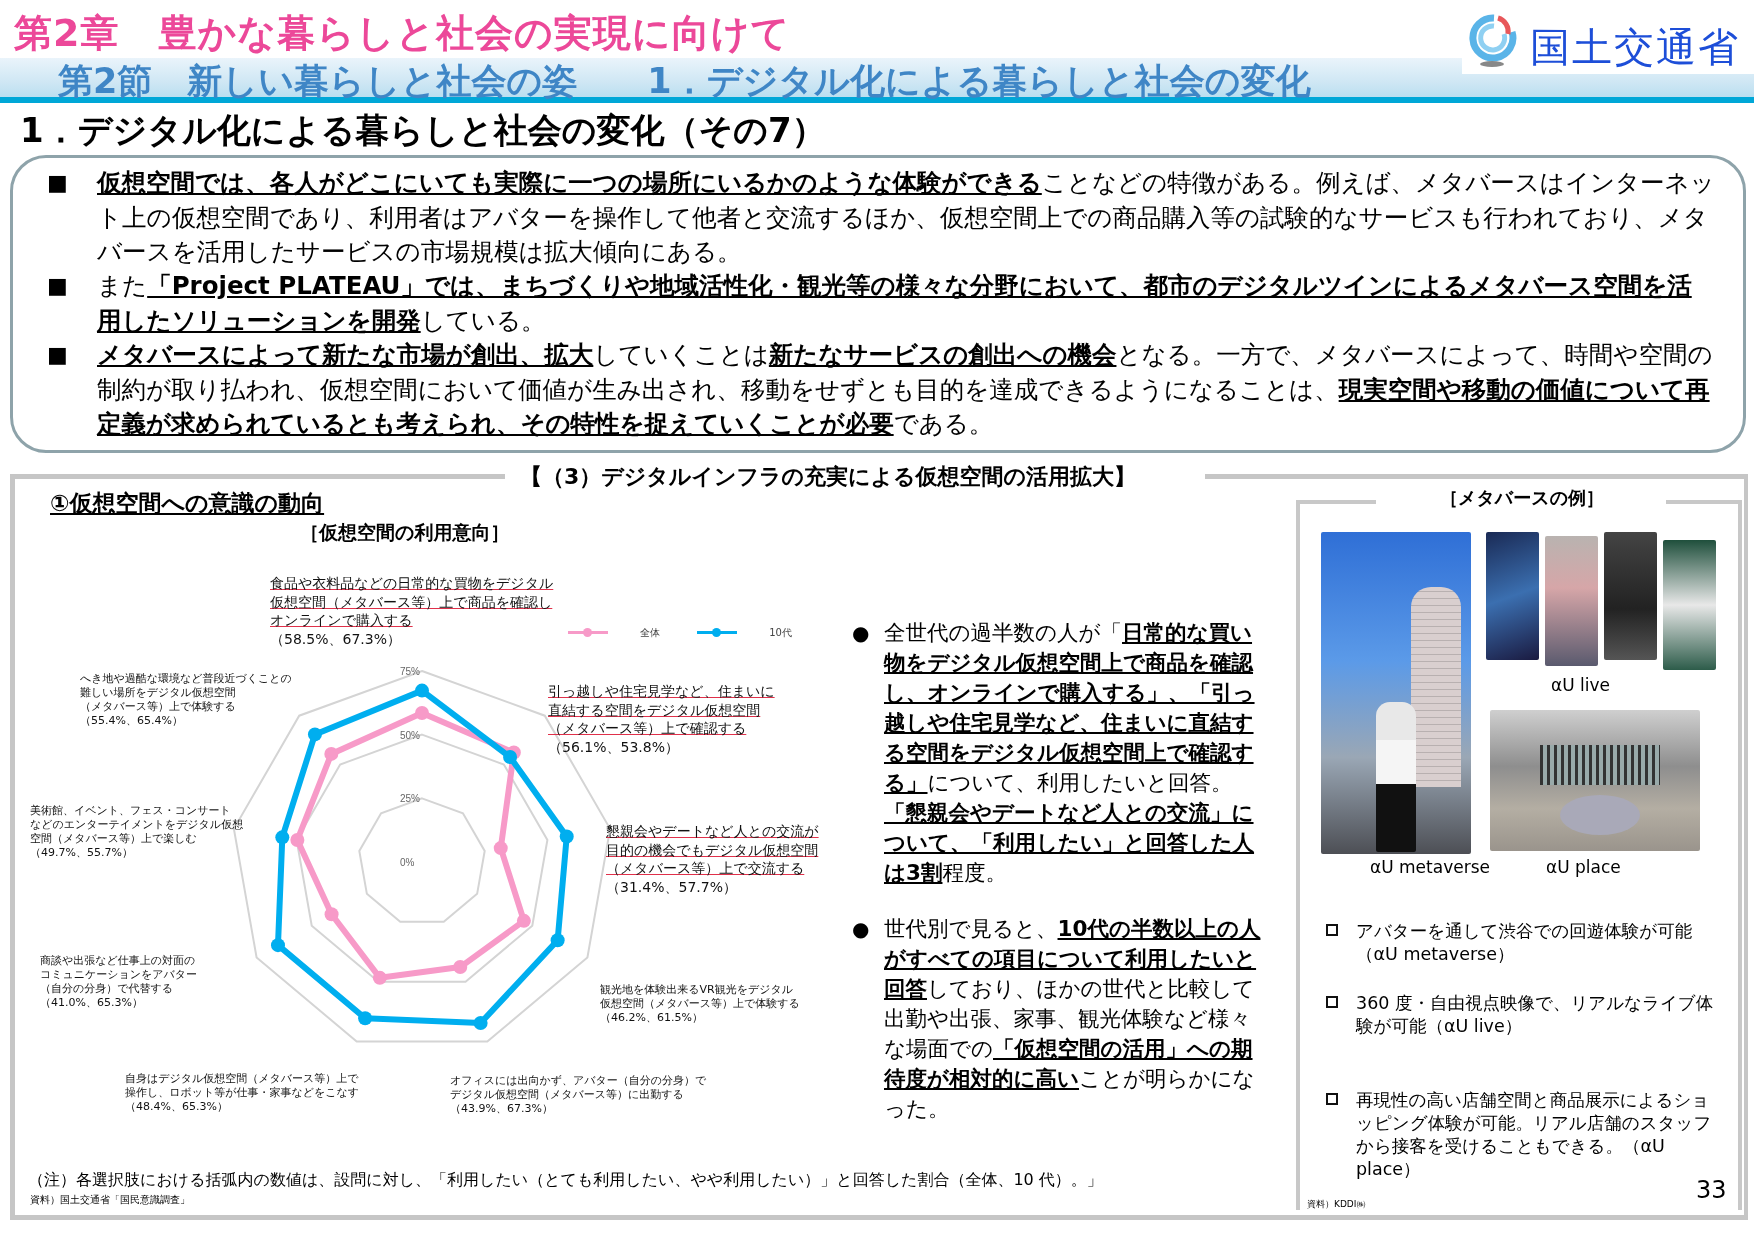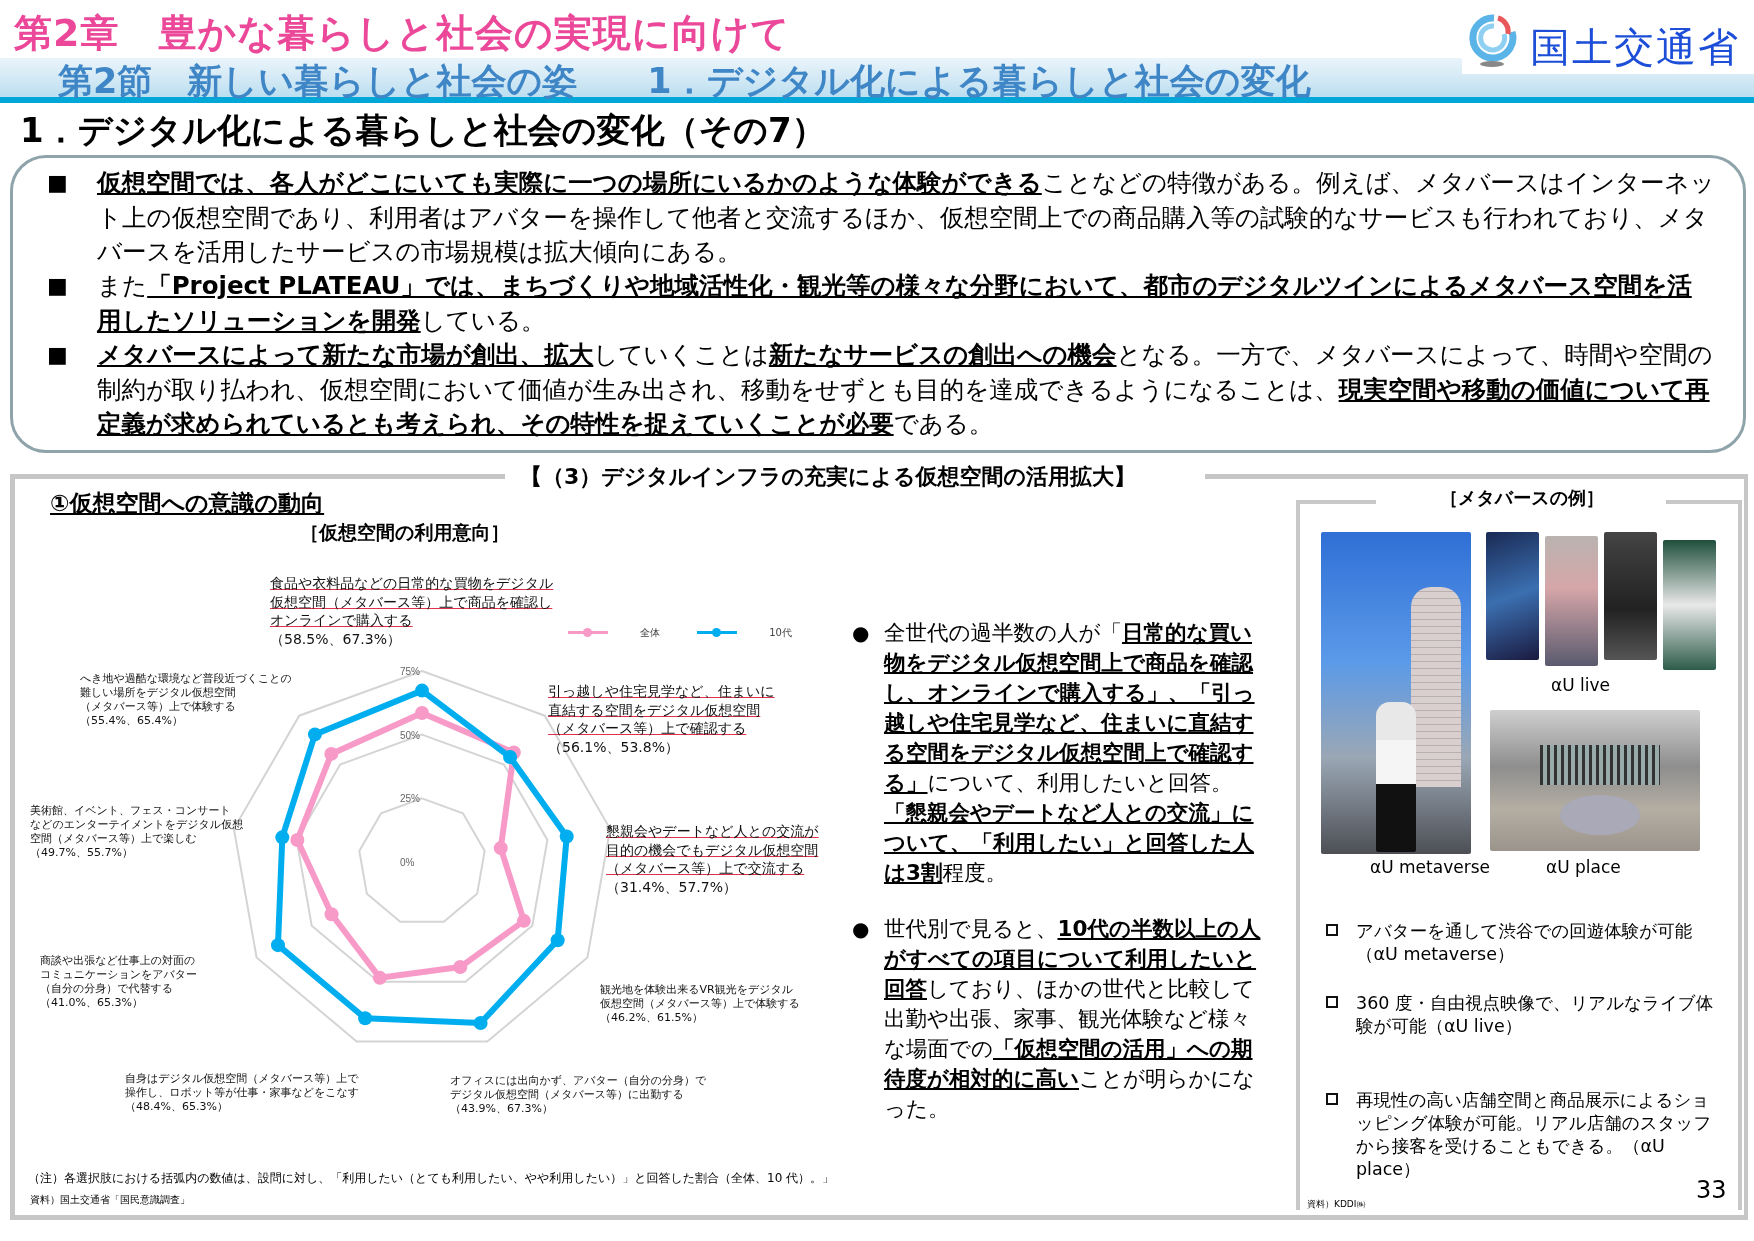--- a/index.html
+++ b/index.html
@@ -35,21 +35,21 @@
 
   .lbl { position: absolute; font-size: 11px; line-height: 14px; text-align: left; white-space: nowrap; color: #111; }
   .lbl.big { font-size: 14px; line-height: 18.5px; }
   .lbl .ul { text-decoration: underline; text-decoration-color: #e0304a; }
 
   .legend { left: 568px; top: 625px; font-size: 10px; color: #444; white-space: nowrap; }
   .legend .item { display: inline-flex; align-items: center; margin-right: 34px; gap: 27px; }
   .legend .line { display: inline-block; width: 40px; height: 3px; position: relative; margin-right: 5px; }
   .legend .line::after { content: ""; position: absolute; left: 15px; top: -3px; width: 9px; height: 9px; border-radius: 50%; background: inherit; }
 
-  .note { left: 28px; top: 1170px; font-size: 12px; white-space: nowrap; }
+  .note { left: 28px; top: 1170px; font-size: 16px; white-space: nowrap; }
   .src { left: 30px; top: 1193px; font-size: 10px; white-space: nowrap; }
 
   
   .mid { left: 852px; width: 420px; font-size: 21.5px; line-height: 30px; }
   .mid .dot { position: absolute; left: 0; top: 0; font-size: 20px; }
   .mid .txt { display: block; margin-left: 32px; }
 
   
   .ex-box { left: 1296px; top: 500px; width: 446px; height: 710px; border: 4px solid #c8c8c8; border-bottom: none; }
   .ex-title-mask { left: 1376px; top: 490px; width: 290px; height: 20px; background: #fff; }

